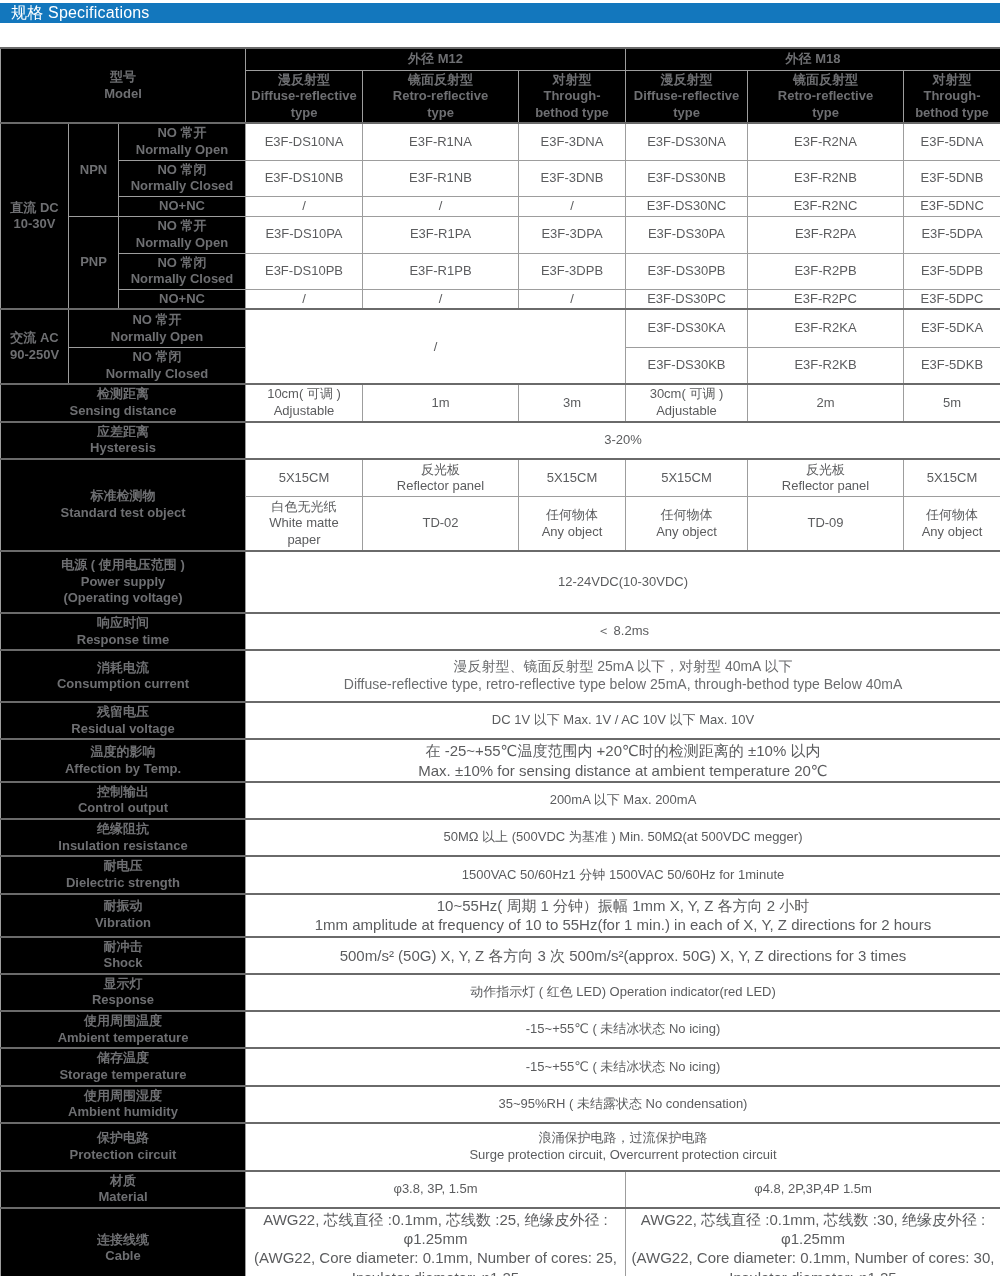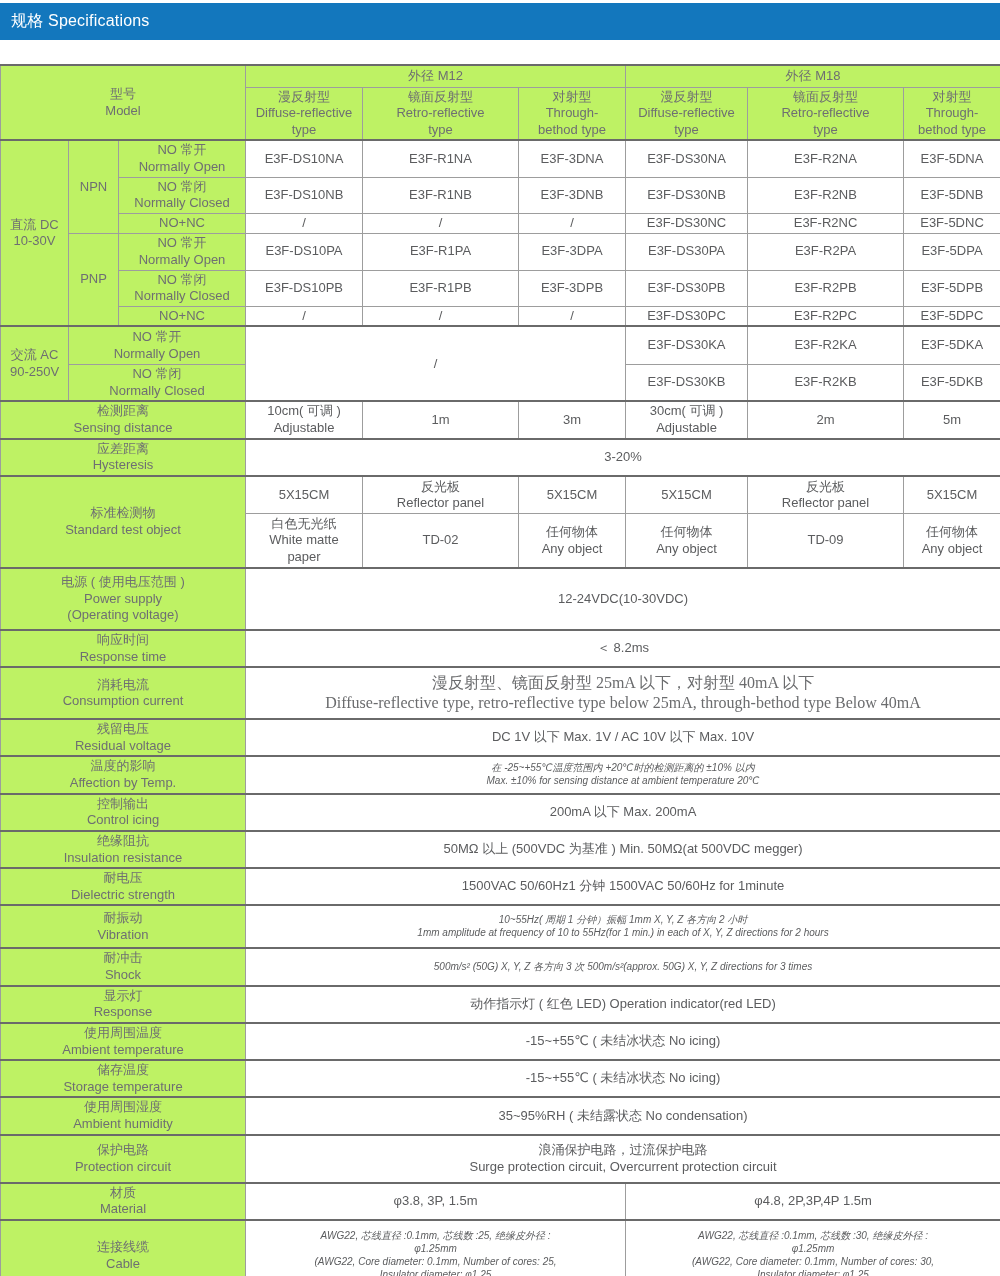--- a/index.html
+++ b/index.html
@@ -1,30 +1,30 @@
 <!DOCTYPE html>
 <html><head>
 <meta charset="utf-8">
 <style>
   html,body{margin:0;padding:0;background:#ffffff;}
   body{width:1000px;font-family:"Liberation Sans","DejaVu Sans",sans-serif;
        -webkit-font-smoothing:antialiased;}
-  .title-bar{margin-top:3px;width:1000px;height:37px;background:#1377bd;color:#ffffff;
+  .title-bar{margin-top:3px;width:1000px;height:20px;background:#1377bd;color:#ffffff;
        display:flex;align-items:center;box-sizing:border-box;padding-left:11px;
        font-size:16px;letter-spacing:.2px;}
   table.spec{width:1000px;border-collapse:collapse;table-layout:fixed;margin-top:24px;}
   td{border:1px solid #9d9d9d;text-align:center;vertical-align:middle;
      font-size:13px;color:#5b5c5e;white-space:pre-line;line-height:1.28;
      padding:1px 2px;overflow:hidden;box-sizing:border-box;}
-  td.lbl{background:#bef264;color:#6e6f72;}
+  td.lbl{background:#000000;color:#6e6f72;font-weight:bold;}
   tr.dk td{border-top:2px solid #6a6a6a;}
   tr.top td{border-top:2px solid #6a6a6a;}
   tr.last td{border-bottom:3px solid #575757;}
-  td.mono{font-family:Liberation Serif, serif;font-size:16px;color:#6b6c6e;}
-  td.small{font-size:10px;font-style:italic;}
+  td.mono{font-family:Liberation Sans, sans-serif;font-size:14px;color:#6b6c6e;}
+  td.small{font-size:15px;}
 </style>
 </head>
 <body>
 
 <div class="title-bar">
   <span>规格 Specifications</span>
 </div>
 
 <table class="spec">
   <colgroup>
@@ -217,21 +217,21 @@
     <td colspan="6">DC 1V 以下 Max. 1V / AC 10V 以下 Max. 10V</td>
   </tr>
   <tr class="dk" style="height:28px">
     <td class="lbl" colspan="3">温度的影响
 Affection by Temp.</td>
     <td colspan="6" class="small">在 -25~+55℃温度范围内 +20℃时的检测距离的 ±10% 以内
 Max. ±10% for sensing distance at ambient temperature 20℃</td>
   </tr>
   <tr class="dk" style="height:37px">
     <td class="lbl" colspan="3">控制输出
-Control icing</td>
+Control output</td>
     <td colspan="6">200mA 以下 Max. 200mA</td>
   </tr>
   <tr class="dk" style="height:37px">
     <td class="lbl" colspan="3">绝缘阻抗
 Insulation resistance</td>
     <td colspan="6">50MΩ 以上 (500VDC 为基准 ) Min. 50MΩ(at 500VDC megger)</td>
   </tr>
   <tr class="dk" style="height:36px">
     <td class="lbl" colspan="3">耐电压
 Dielectric strength</td>

